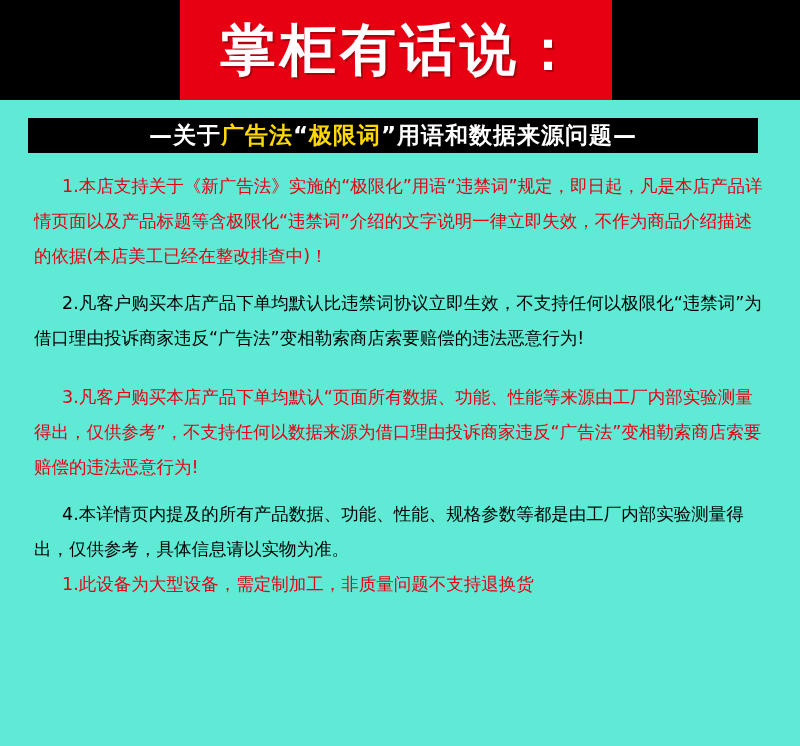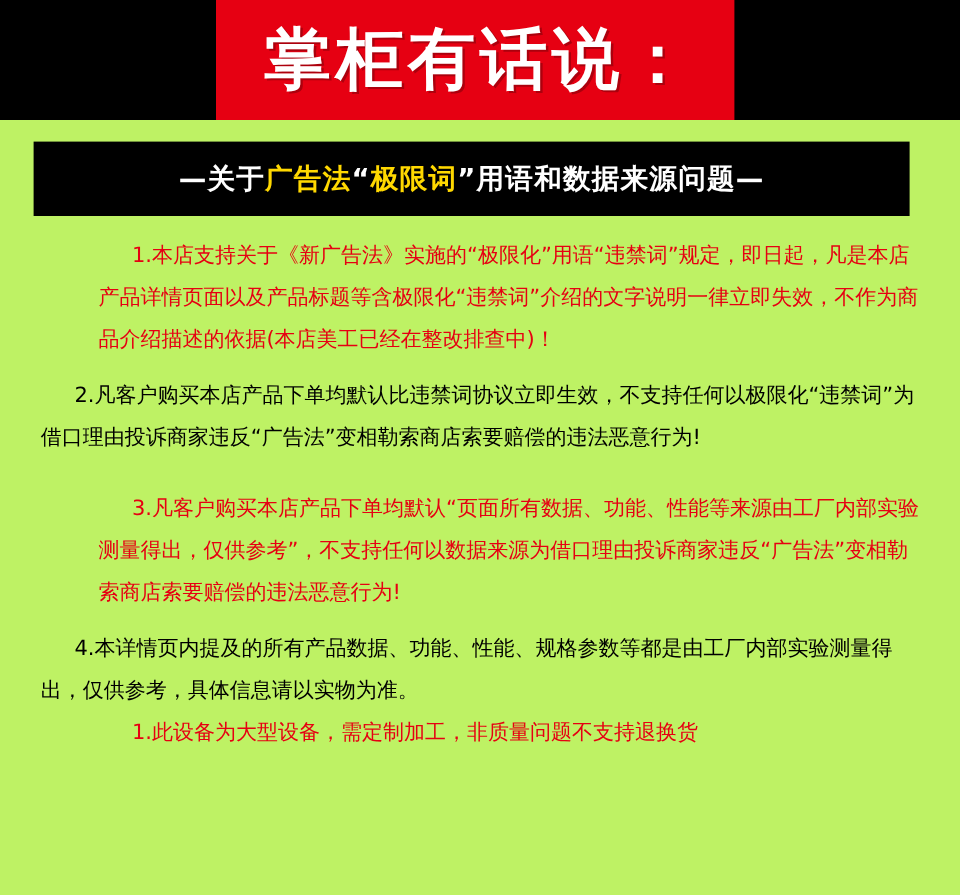--- a/index.html
+++ b/index.html
@@ -10,21 +10,21 @@
     width: 800px;
     height: 746px;
     background: #ffffff;
     font-family: "Liberation Sans", sans-serif;
     overflow: hidden;
   }
   .page {
     position: relative;
     width: 800px;
     height: 746px;
-    background: #bef264;
+    background: #5eead4;
     box-sizing: border-box;
   }
   
   .banner {
     position: relative;
     width: 800px;
     height: 100px;
     background: #e60012;
     display: flex;
     align-items: center;
@@ -63,21 +63,21 @@
     color: #ffffff;
     font-size: 56px;
     font-weight: bold;
     letter-spacing: 4px;
     font-family: "DejaVu Sans", "Liberation Sans", sans-serif;
     text-shadow: 2px 2px 0 rgba(0,0,0,0.25);
   }
   
   .subtitle-bar {
     margin: 18px 42px 0 28px;
-    height: 62px;
+    height: 35px;
     background: #000000;
     display: flex;
     align-items: center;
     justify-content: center;
     padding: 16px 10px;
     box-sizing: border-box;
   }
   .subtitle-text {
     font-size: 23px;
     font-weight: bold;
@@ -96,21 +96,20 @@
   .para {
     font-size: 17.5px;
     line-height: 35px;
     text-indent: 0;
     margin: 0 0 10px 0;
     font-family: "DejaVu Sans", "Liberation Sans", sans-serif;
     font-weight: normal;
   }
   .para.red {
     color: #e60012;
-    margin-left: 48px;
   }
   .para.black {
     color: #000000;
   }
   .para .indent {
     display: inline-block;
     width: 28px;
   }
   .p1 { margin-bottom: 12px; }
   .p2 { margin-bottom: 24px; }

